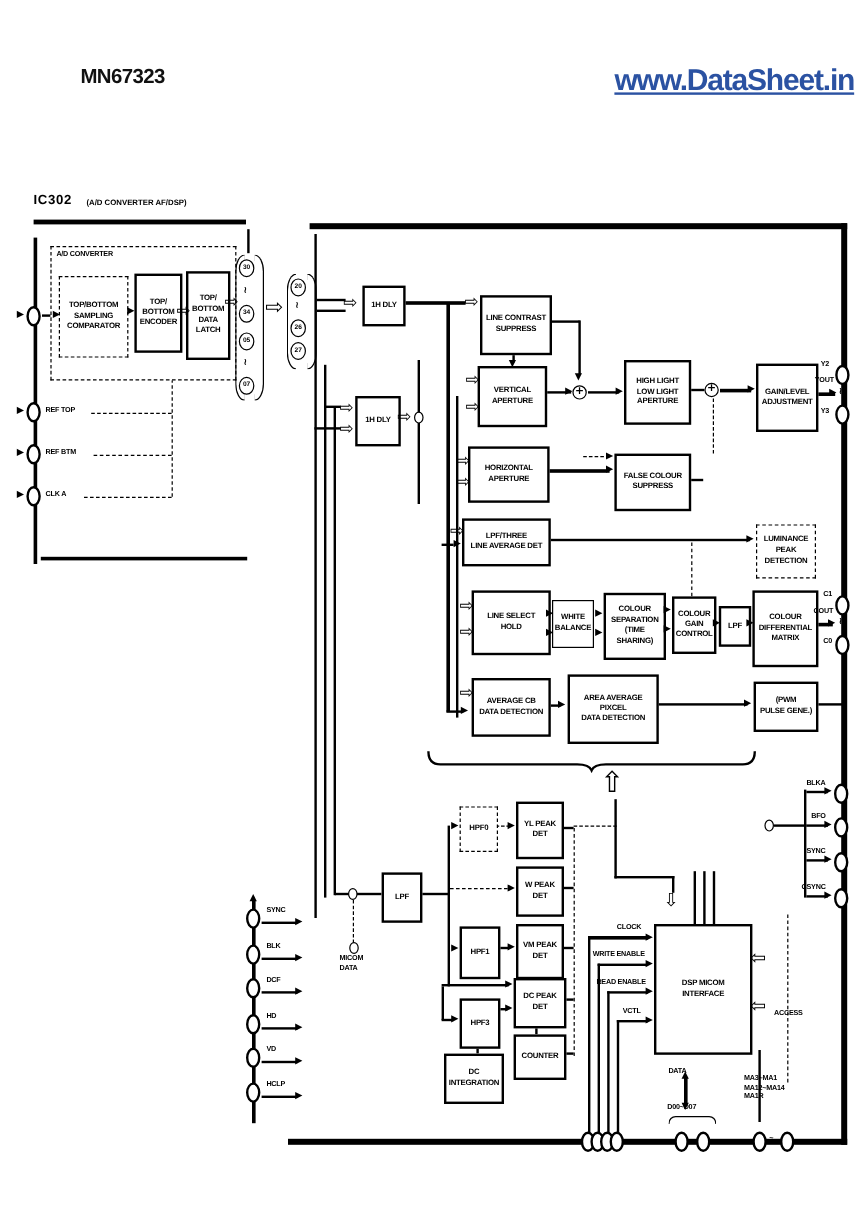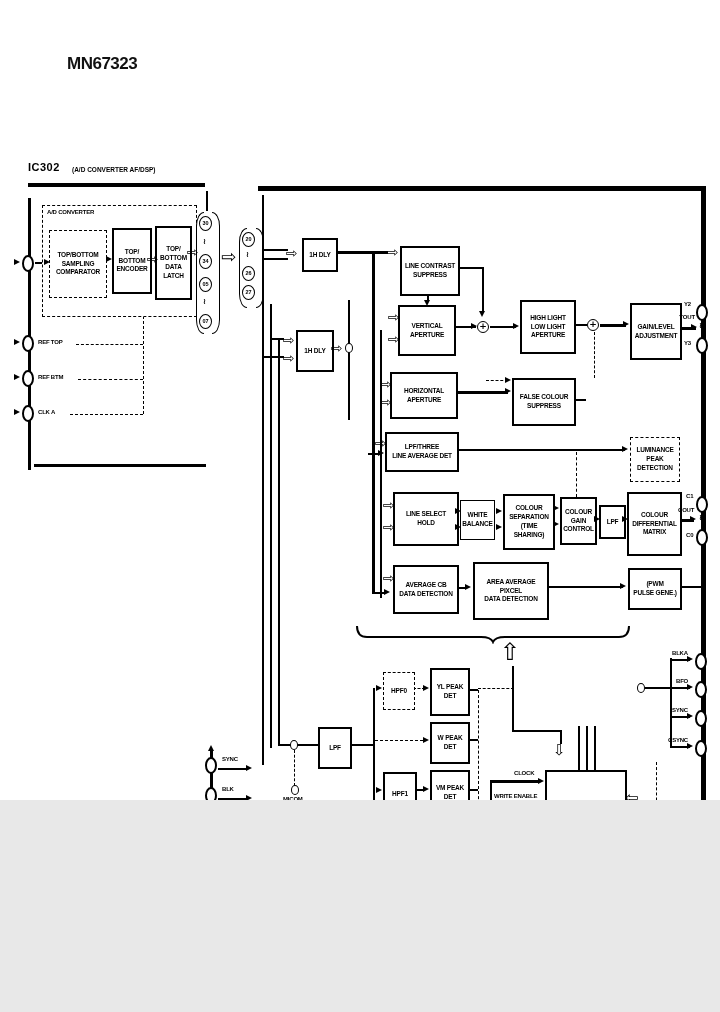--- a/index.html
+++ b/index.html
@@ -1,16 +1,16 @@
 <!DOCTYPE html>
 <html><head>
 <meta charset="utf-8">
 <style>
   html,body{margin:0;padding:0;background:#e8e8e8;}
-  #page{position:relative;width:720px;height:800px;background:#ffffff;overflow:hidden;
+  #page{position:relative;width:720px;height:1012px;background:#ffffff;overflow:hidden;
         font-family:"Liberation Sans",sans-serif;}
   .box{position:absolute;border:2px solid #000;background:#fff;display:flex;align-items:center;
        justify-content:center;text-align:center;font:bold 6.5px/1.35 "Liberation Sans",sans-serif;
        white-space:pre-line;letter-spacing:-0.2px;z-index:2;color:#000;}
   .dashedb{border-style:dashed;border-width:1.5px;}
   .thin{border-width:1.5px;}
   .thick{border-width:2.5px;}
   .hl,.vl{position:absolute;background:#000;z-index:1;}
   .dh{position:absolute;border-top:1.5px dashed #000;z-index:1;}
   .dv{position:absolute;border-left:1.5px dashed #000;z-index:1;}
@@ -45,20 +45,21 @@
   .ttl{position:absolute;left:28px;top:162px;font:bold 11px/1 "Liberation Sans",sans-serif;
        letter-spacing:0.5px;color:#000;}
   .ttl-desc{position:absolute;left:72px;top:167px;font:bold 6.5px/1 "Liberation Sans",sans-serif;color:#000;}
 </style>
 </head>
 <body>
 
 <div id="page">
 
   <span class="hdr-part">MN67323</span>
+  <span class="hdr-site">www.DataSheet.in</span>
 
   <span class="ttl">IC302</span>
   <span class="ttl-desc">(A/D CONVERTER AF/DSP)</span>
   <i class="hl" style="left:28px;top:183px;width:177px;height:4px"></i>
 
   <i class="hl" style="left:258px;top:186px;width:448px;height:5px"></i>
   <i class="vl" style="left:701px;top:186px;width:5px;height:768px"></i>
   <i class="hl" style="left:240px;top:949px;width:466px;height:5px"></i>
 
   <i class="vl" style="left:28px;top:198px;width:3px;height:272px"></i>

